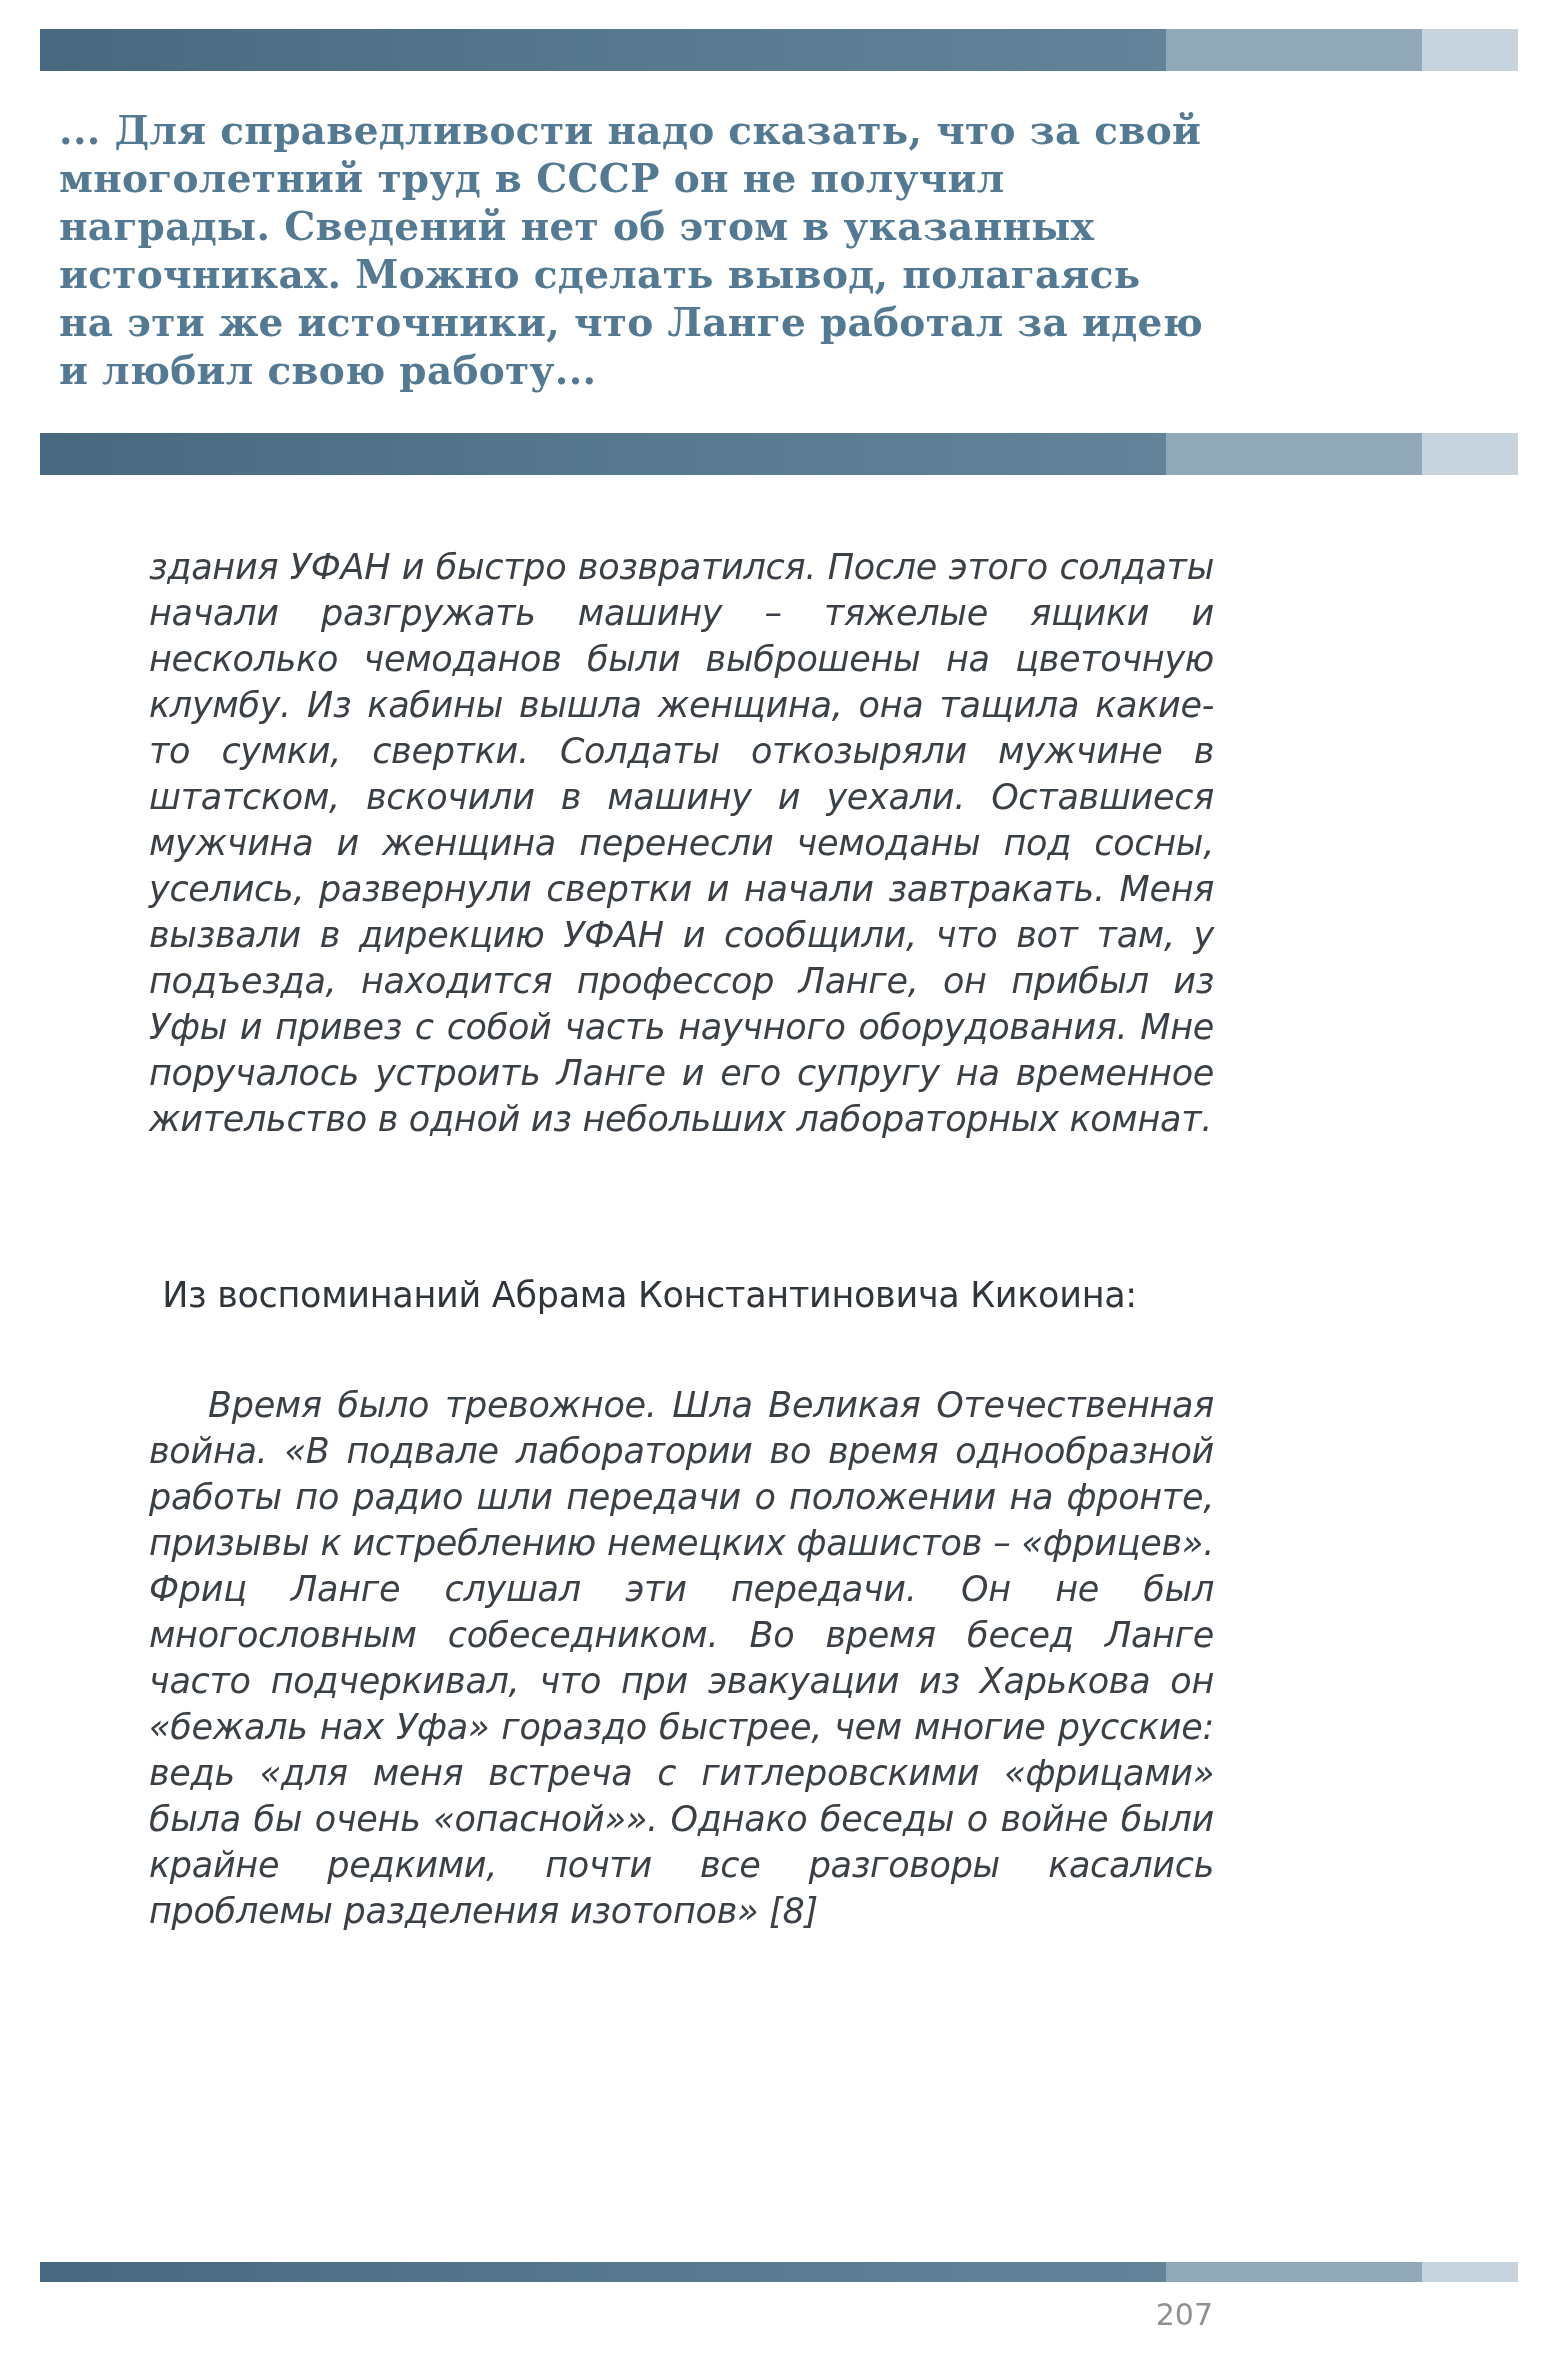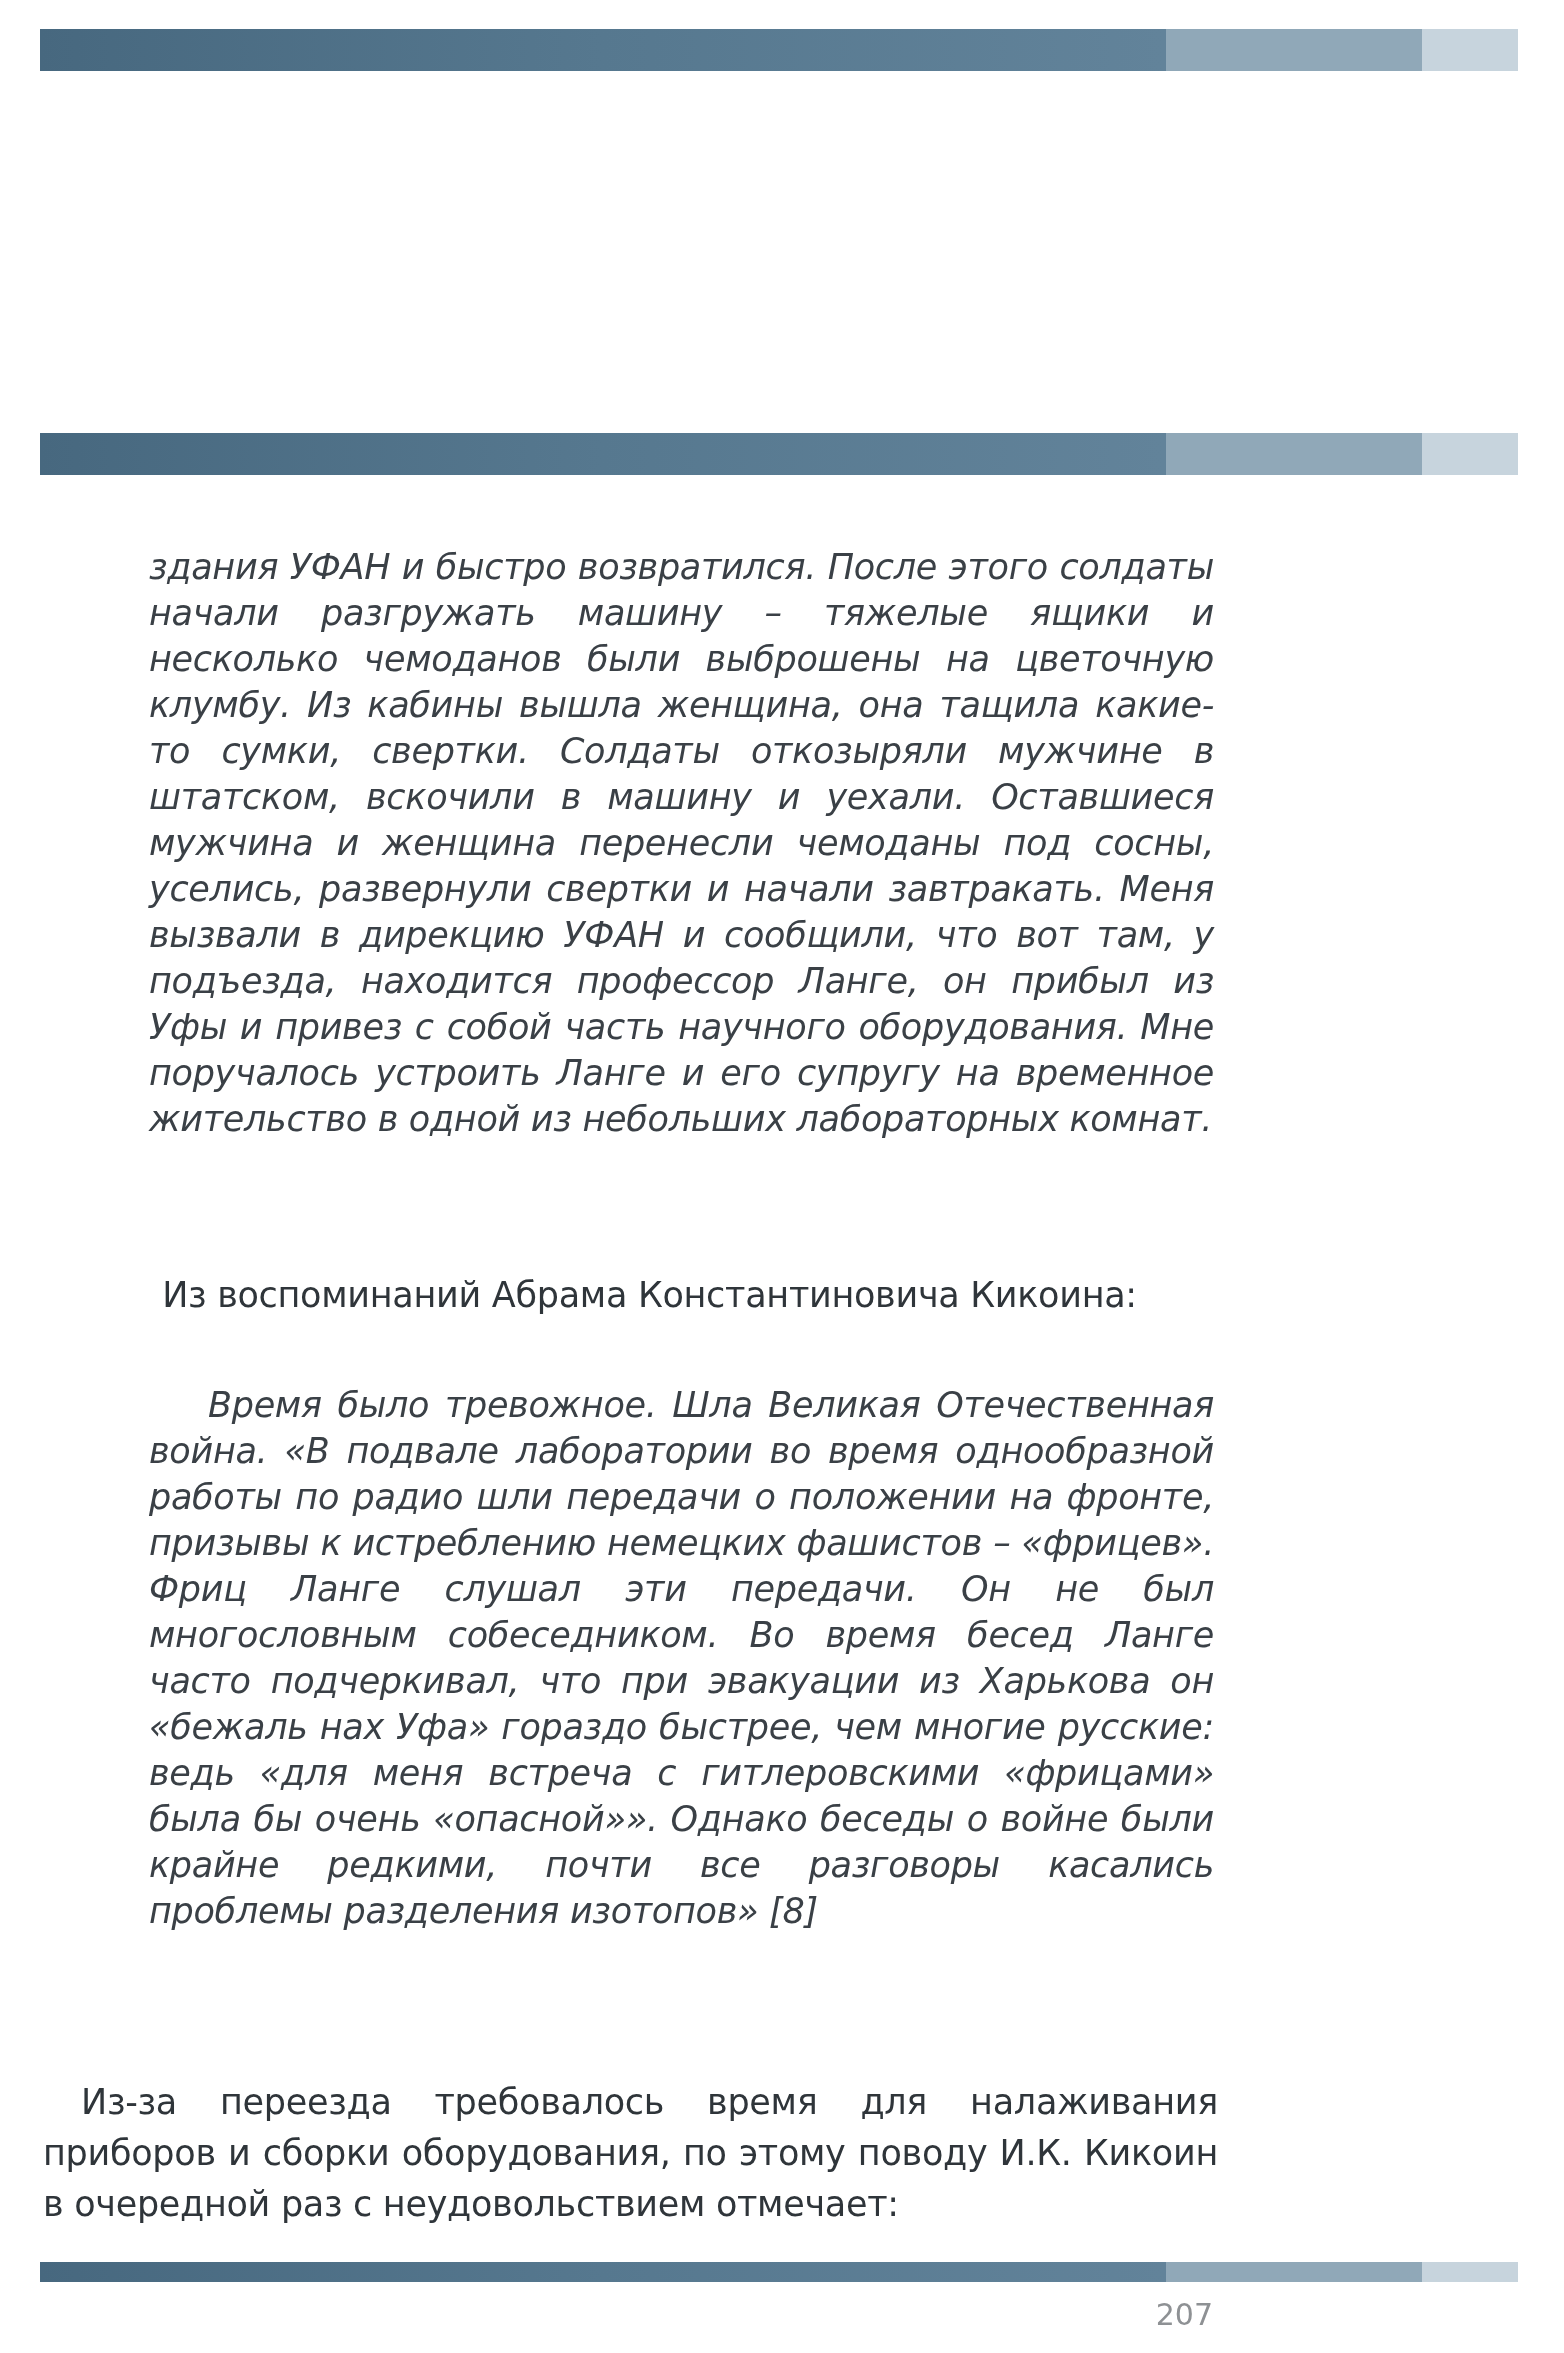--- a/index.html
+++ b/index.html
@@ -93,33 +93,33 @@
     color: #8e9194;
   }
 </style>
 </head>
 <body>
 
 <div class="page">
 
   <div class="bar bar-top"></div>
 
+  <div class="pull-quote">... Для справедливости надо сказать, что за свой многолетний труд в СССР он не получил награды. Сведений нет об этом в указанных источниках. Можно сделать вывод, полагаясь на эти же источники, что Ланге работал за идею и любил свою работу...</div>
 
   <div class="bar bar-mid"></div>
 
   <div class="quote-block quote-1">
     <p class="q-para no-indent">здания УФАН и быстро возвратился. После этого солдаты начали разгружать машину – тяжелые ящики и несколько чемоданов были выброшены на цветочную клумбу. Из кабины вышла женщина, она тащила какие-то сумки, свертки. Солдаты откозыряли мужчине в штатском, вскочили в машину и уехали. Оставшиеся мужчина и женщина перенесли чемоданы под сосны, уселись, развернули свертки и начали завтракать. Меня вызвали в дирекцию УФАН и сообщили, что вот там, у подъезда, находится профессор Ланге, он прибыл из Уфы и привез с собой часть научного оборудования. Мне поручалось устроить Ланге и его супругу на временное жительство в одной из небольших лабораторных комнат.</p>
   </div>
 
   <div class="body-para intro">Из воспоминаний Абрама Константиновича Кикоина:</div>
 
   <div class="quote-block quote-2">
     <p class="q-para indent">Время было тревожное. Шла Великая Отечественная война. «В подвале лаборатории во время однообразной работы по радио шли передачи о положении на фронте, призывы к истреблению немецких фашистов – «фрицев». Фриц Ланге слушал эти передачи. Он не был многословным собеседником. Во время бесед Ланге часто подчеркивал, что при эвакуации из Харькова он «бежаль нах Уфа» гораздо быстрее, чем многие русские: ведь «для меня встреча с гитлеровскими «фрицами» была бы очень «опасной»». Однако беседы о войне были крайне редкими, почти все разговоры касались проблемы разделения изотопов» [8]</p>
   </div>
 
-  <div class="body-para closing">Из-за переезда требовалось время для налаживания приборов и сборки оборудования, по этому поводу И.К. Кикоин в очередной раз с неудовольствием отмечает:</div>
 
   <div class="bar bar-bottom"></div>
 
   <div class="page-number">207</div>
 
 </div>
 
 
 </body></html>

